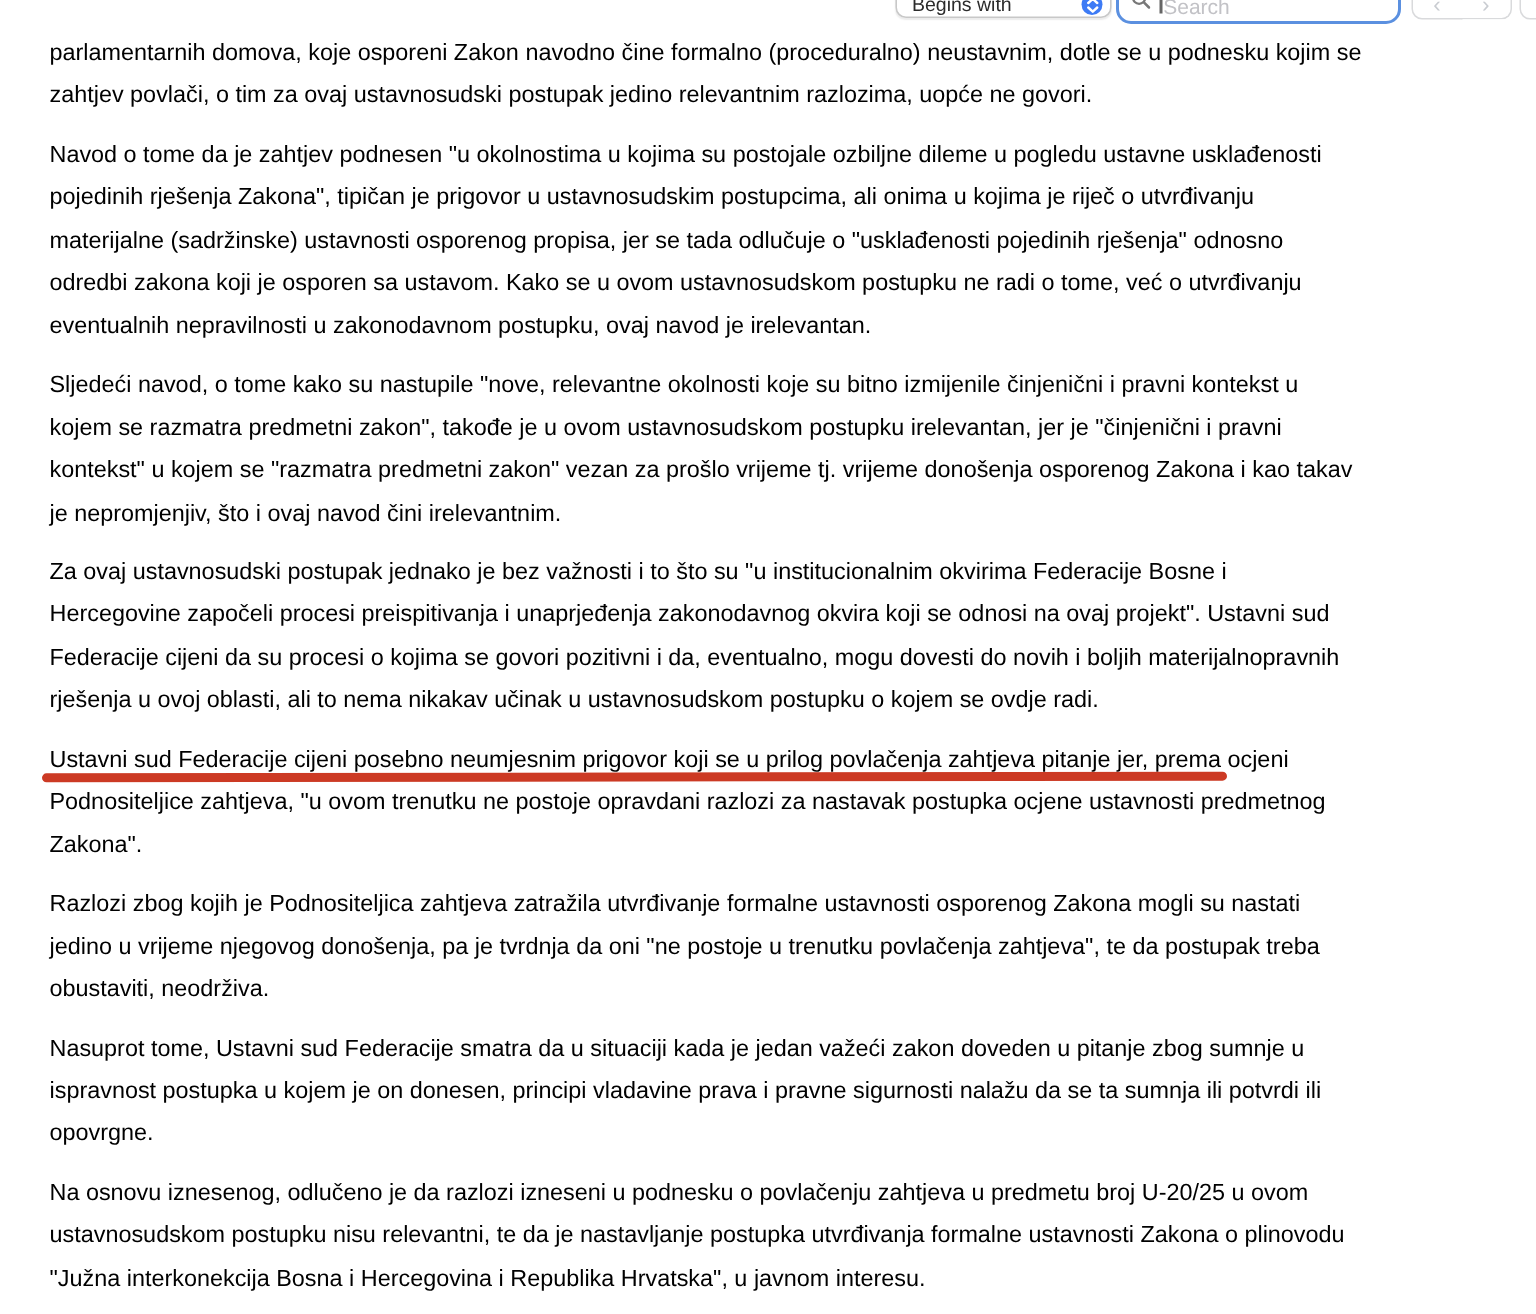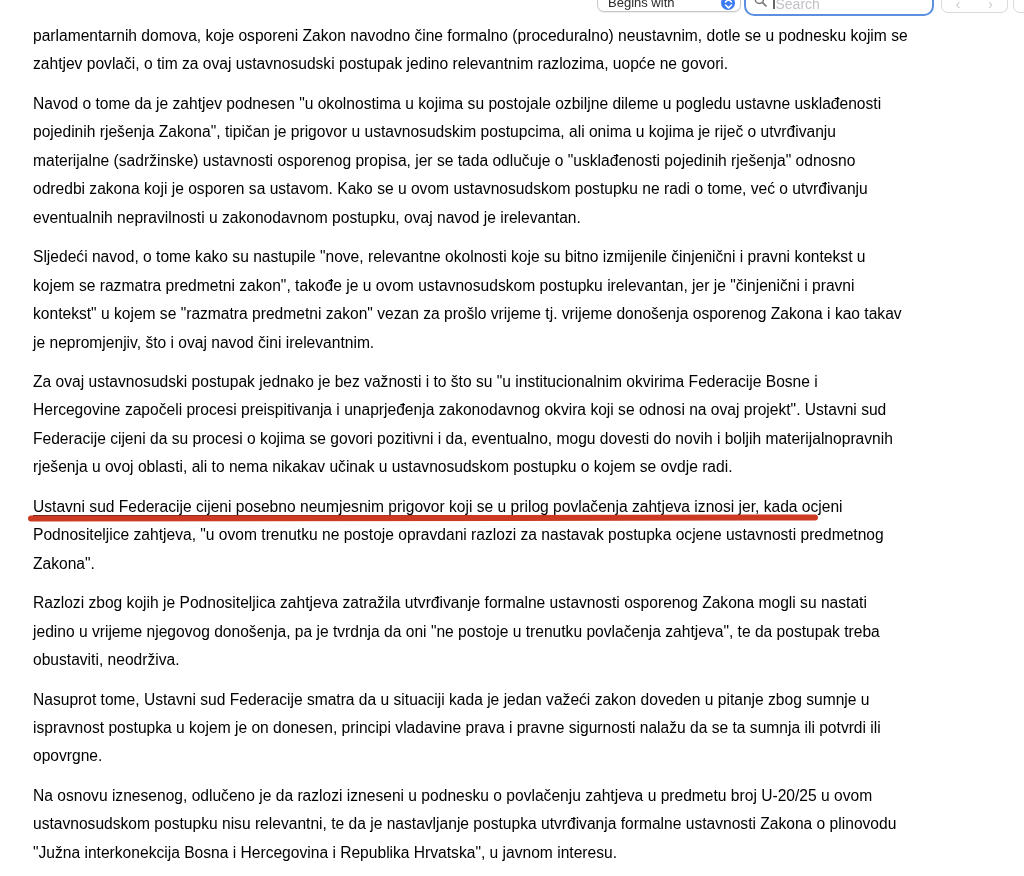--- a/index.html
+++ b/index.html
@@ -66,21 +66,20 @@
   
   .doc {
     position: absolute;
     left: 33px; top: 22px; width: 1180px;
     font-size: 15.6px; color: #000; line-height: 28.45px;
   }
   .para { margin-bottom: 11px; }
   .line { white-space: nowrap; }
   .line-annotated { position: relative; white-space: nowrap; }
   .underlined {
-    text-decoration: underline;
     text-decoration-thickness: 1.5px;
     text-underline-offset: 3px;
     text-decoration-color: #1c1c1c;
   }
   .red-underline {
     position: absolute;
     left: -5px; top: 22px;
     width: 790px; height: 6px;
     background: #cc3a24;
     border-radius: 3px;
@@ -143,21 +142,21 @@
 
   <div class="para">
     <div class="line">Za ovaj ustavnosudski postupak jednako je bez važnosti i to što su "u institucionalnim okvirima Federacije Bosne i</div>
     <div class="line">Hercegovine započeli procesi preispitivanja i unaprjeđenja zakonodavnog okvira koji se odnosi na ovaj projekt". Ustavni sud</div>
     <div class="line">Federacije cijeni da su procesi o kojima se govori pozitivni i da, eventualno, mogu dovesti do novih i boljih materijalnopravnih</div>
     <div class="line">rješenja u ovoj oblasti, ali to nema nikakav učinak u ustavnosudskom postupku o kojem se ovdje radi.</div>
   </div>
 
   <div class="para">
     <div class="line-annotated">
-      <span class="underlined">Ustavni sud Federacije cijeni posebno neumjesnim prigovor koji se u prilog povlačenja zahtjeva</span><span> iznosi jer, kada ocjeni</span>
+      <span class="underlined">Ustavni sud Federacije cijeni posebno neumjesnim prigovor koji se u prilog povlačenja zahtjeva</span><span> pitanje jer, prema ocjeni</span>
       <div class="red-underline"></div>
     </div>
     <div class="line">Podnositeljice zahtjeva, "u ovom trenutku ne postoje opravdani razlozi za nastavak postupka ocjene ustavnosti predmetnog</div>
     <div class="line">Zakona".</div>
   </div>
 
   <div class="para">
     <div class="line">Razlozi zbog kojih je Podnositeljica zahtjeva zatražila utvrđivanje formalne ustavnosti osporenog Zakona mogli su nastati</div>
     <div class="line">jedino u vrijeme njegovog donošenja, pa je tvrdnja da oni "ne postoje u trenutku povlačenja zahtjeva", te da postupak treba</div>
     <div class="line">obustaviti, neodrživa.</div>

